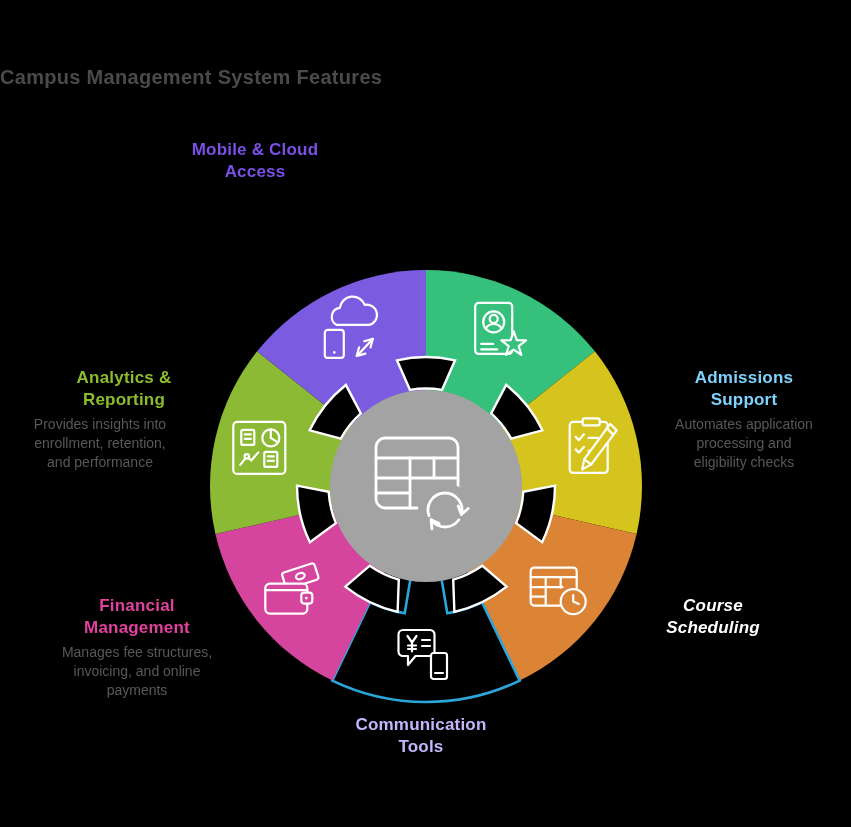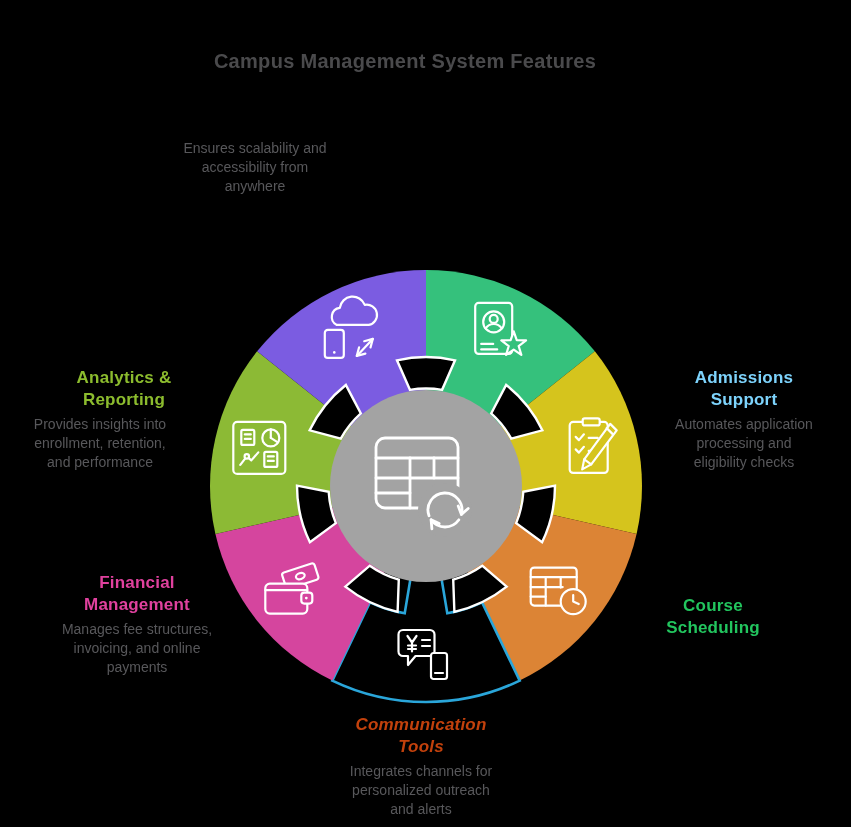--- a/index.html
+++ b/index.html
@@ -1,30 +1,30 @@
 <!DOCTYPE html>
 <html><head>
 <meta charset="utf-8">
 <style>
   html,body{margin:0;padding:0;background:#000;}
   .canvas{position:relative;width:851px;height:827px;background:#000;overflow:hidden;
           font-family:"Liberation Sans", sans-serif;}
-  .title{position:absolute;top:50px;left:0;width:810px;text-align:center;
+  .title{position:absolute;top:66px;left:0;width:810px;
          font-size:20px;font-weight:700;color:#4a4a4c;letter-spacing:.3px;}
   .wheel-svg{position:absolute;left:0;top:0;}
   .feature-label{position:absolute;text-align:center;}
   .feature-label h3{margin:0 0 4px 0;font-size:17px;line-height:22px;font-weight:700;
                     white-space:pre-line;letter-spacing:.2px;}
   .feature-label p{margin:0;font-size:14px;line-height:19px;color:#58585b;white-space:pre-line;}
   
   .pos-student-information{left:467px;top:139px;width:250px;}
   .pos-admissions-support{left:637px;top:367px;width:214px;}
   .pos-course-scheduling{left:601px;top:595px;width:224px;}
   .pos-communication-tools{left:296px;top:714px;width:250px;}
-  .pos-financial-management{left:27px;top:572px;width:220px;text-decoration:underline;}
+  .pos-financial-management{left:27px;top:595px;width:220px;text-decoration:underline;}
   .pos-analytics-reporting{left:0px;top:367px;width:200px;}
   .pos-mobile-cloud-access{left:130px;top:139px;width:250px;}
 </style>
 </head>
 <body>
 
 <div class="canvas">
   <div id="wheel-holder">
       <svg class="wheel-svg" width="851" height="827" viewBox="0 0 851 827" xmlns="http://www.w3.org/2000/svg">
         <path fill="#35c17c" d="M 426 486 L 426.00 270.00 A 216 216 0 0 1 594.88 351.33 Z"></path>
@@ -141,43 +141,39 @@
       <div class="feature-label pos-student-information">
       </div>
       <div class="feature-label pos-admissions-support">
         <h3 style="color: #7dd3fc;">Admissions
 Support</h3>
         <p>Automates application
 processing and
 eligibility checks</p>
       </div>
       <div class="feature-label pos-course-scheduling">
-        <h3 style="color: #22c55e;">Course
+        <h3 style="color: #ffffff; font-style: italic;">Course
 Scheduling</h3>
       </div>
       <div class="feature-label pos-communication-tools">
-        <h3 style="color: #c2410c; font-style: italic;">Communication
+        <h3 style="color: #c4b5fd;">Communication
 Tools</h3>
-        <p>Integrates channels for
-personalized outreach
-and alerts</p>
       </div>
       <div class="feature-label pos-financial-management">
         <h3 style="color: rgb(224, 65, 158);">Financial
 Management</h3>
         <p>Manages fee structures,
 invoicing, and online
 payments</p>
       </div>
       <div class="feature-label pos-analytics-reporting">
         <h3 style="color: rgb(140, 188, 46); margin-left: 48px;">Analytics &amp;
 Reporting</h3>
         <p>Provides insights into
 enrollment, retention,
 and performance</p>
       </div>
       <div class="feature-label pos-mobile-cloud-access">
-        <p>Ensures scalability and
-accessibility from
-anywhere</p>
+        <h3 style="color: rgb(122, 80, 232);">Mobile &amp; Cloud
+Access</h3>
       </div>
     </div>
 </div>
 
 </body></html>

